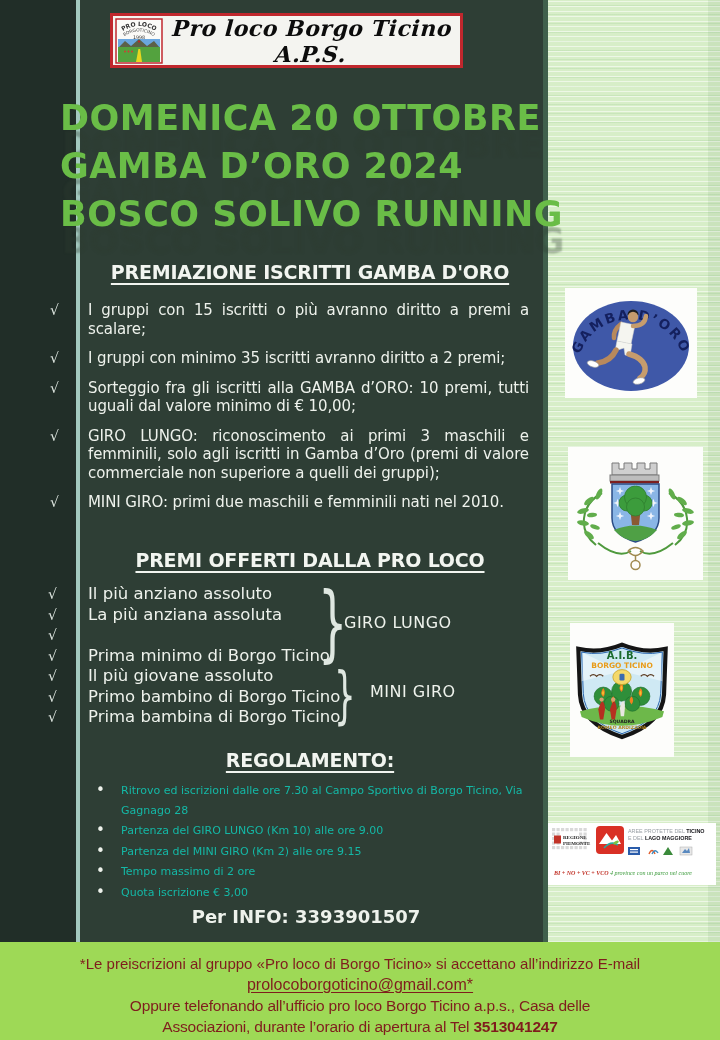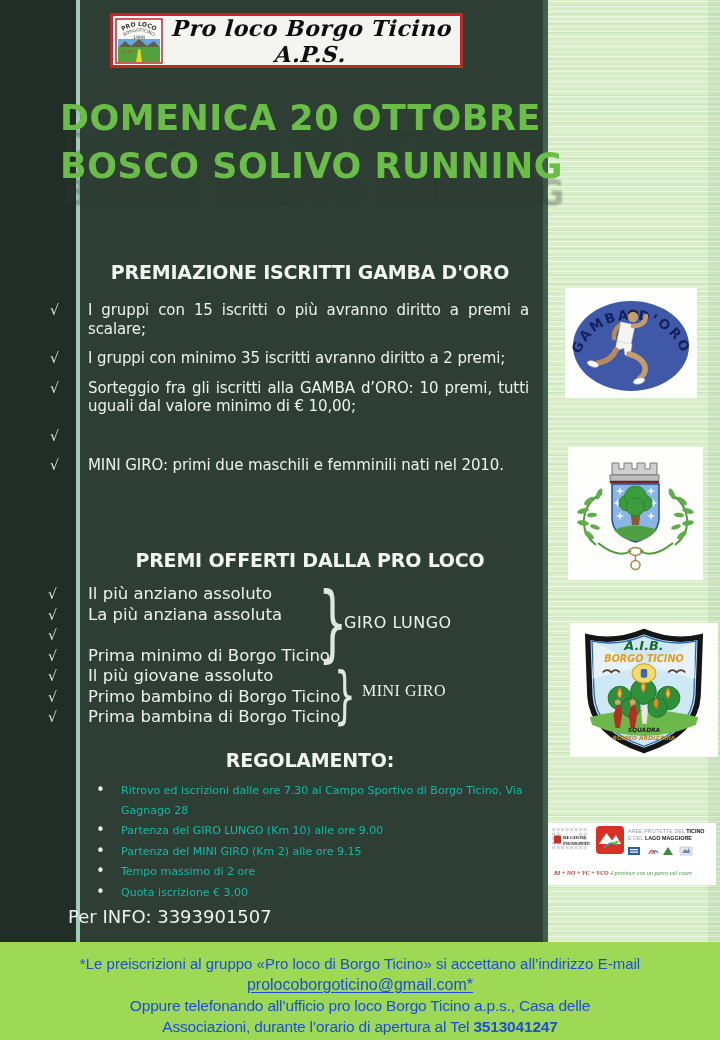--- a/index.html
+++ b/index.html
@@ -14,77 +14,77 @@
   .side-stripe{
     position:absolute;left:543px;top:0;width:177px;height:942px;box-sizing:border-box;
     background-color:#d7eec8;border-left:5px solid #40604c;
     background-image:
       repeating-linear-gradient(0deg, rgba(255,255,255,0.55) 0 1px, rgba(255,255,255,0) 1px 5px),
       repeating-linear-gradient(0deg, rgba(150,200,140,0.22) 0 1px, rgba(255,255,255,0) 1px 9px);
   }
   .side-stripe-edge{position:absolute;left:708px;top:0;width:12px;height:942px;background:rgba(90,140,90,0.10);}
   .footer{
     position:absolute;left:0;top:942px;width:720px;height:98px;background:#9ed956;
-    color:#1d4ed8;text-align:center;font-family:"Liberation Sans",sans-serif;
+    color:#7f1d1d;text-align:center;font-family:"Liberation Sans",sans-serif;
     padding-top:11px;box-sizing:border-box;line-height:21px;font-size:15px;
   }
   
   .banner{
     position:absolute;left:110px;top:13px;width:353px;height:55px;box-sizing:border-box;
     background:#f4f4f0;border:3px solid #c0272d;display:flex;align-items:center;
   }
   .banner .mini-logo{flex:0 0 48px;height:46px;margin-left:2px;}
   .banner .org{
     flex:1;text-align:center;font-family:"DejaVu Serif",serif;font-style:italic;font-weight:700;
     font-size:22px;color:#0c0c0c;transform:skewX(-4deg);letter-spacing:0.5px;
   }
   
   .title{
     position:absolute;left:60px;top:94px;width:620px;text-align:left;white-space:nowrap;
     font-weight:bold;font-size:35px;line-height:48px;letter-spacing:0.5px;color:#6abd47;
     text-shadow:2px 27px 2px rgba(45,62,50,0.33);
   }
   
   .shead{position:absolute;left:80px;width:460px;text-align:center;color:#f2f5f0;font-weight:bold;}
-  .shead span{text-underline-offset:4px;text-decoration-thickness:2px;letter-spacing:-0.2px;}
+  .shead span{text-decoration:underline;text-underline-offset:4px;text-decoration-thickness:2px;letter-spacing:-0.2px;}
   .shead.h1{top:261px;font-size:19px;}
   .shead.h2{top:549px;font-size:19px;}
   .shead.h3{top:749px;font-size:19px;}
   
   .list1{position:absolute;left:0;top:301px;width:543px;}
   .list1 .crow{display:flex;margin-bottom:11px;}
   .list1 .check{flex:0 0 88px;box-sizing:border-box;padding-left:50px;font-size:14px;color:#dfe7e1;line-height:18px;}
   .list1 .ctext{flex:1;padding-right:14px;font-size:15px;line-height:18.5px;color:#eef2ec;text-align:justify;letter-spacing:-0.1px;}
   .list2{position:absolute;left:0;top:584px;width:400px;}
   .list2 .crow{display:flex;line-height:20.5px;}
   .list2 .check{flex:0 0 88px;box-sizing:border-box;padding-left:48px;font-size:14px;color:#dfe7e1;}
   .list2 .ctext{flex:1;font-size:16.5px;color:#eef2ec;white-space:nowrap;}
   
   .brace{position:absolute;color:#dfe7e1;font-weight:400;transform-origin:left top;}
   .brace.b1{left:318px;top:581px;font-size:84px;line-height:84px;transform:scaleX(0.55);}
   .brace.b2{left:334px;top:664px;font-size:62px;line-height:62px;transform:scaleX(0.55);}
   .group-label{position:absolute;color:#eef2ec;font-size:16px;letter-spacing:0.5px;}
   .group-label.g1{left:344px;top:613px;}
-  .group-label.g2{left:362px;top:682px;font-family:Liberation Serif, serif;}
+  .group-label.g2{left:370px;top:682px;}
   
   .bullets{position:absolute;left:96px;top:781px;width:444px;}
   .brow{display:flex;margin-bottom:1px;}
   .bdot{flex:0 0 25px;font-size:15px;color:#eef2ec;line-height:19.5px;}
   .btext{width:418px;font-size:11px;line-height:19.5px;color:#14b8a6;}
-  .perinfo{position:absolute;left:68px;top:906px;width:460px;text-align:left;font-size:18px;color:#eef2ec;}
+  .perinfo{position:absolute;left:76px;top:906px;width:460px;text-align:center;font-size:18px;color:#eef2ec;font-weight:bold;}
   
   .footer .l1{display:block;}
   .footer .email{display:inline-block;font-size:16px;font-weight:normal;text-decoration:underline;text-underline-offset:2px;}
   .footer .l3,.footer .l4{display:block;font-size:15.5px;letter-spacing:-0.2px;}
   .footer .tel{font-weight:bold;}
   
   .card{position:absolute;background:#fdfdfb;}
   .card.gamba{left:565px;top:288px;width:132px;height:110px;}
   .card.stemma{left:568px;top:447px;width:135px;height:133px;}
-  .card.aib{left:570px;top:623px;width:148px;height:134px;font-style:italic;}
+  .card.aib{left:570px;top:623px;width:104px;height:134px;}
   .card.partners{left:548px;top:823px;width:168px;height:62px;}
   .card svg{display:block;width:100%;height:100%;}
 </style>
 </head>
 <body>
 
 <div class="poster">
 
   <div class="left-col"></div>
   <div class="divider-line"></div>
@@ -111,39 +111,41 @@
           <circle cx="13.5" cy="33.5" r="0.9" fill="#d33"></circle>
           <circle cx="17" cy="33.5" r="0.9" fill="#d33"></circle>
         <rect x="1" y="1" width="46" height="44" fill="none" stroke="#c0272d" stroke-width="1.5"></rect>
       </svg>
     </div>
     <div class="org">Pro loco Borgo Ticino A.P.S.</div>
   </div>
 
   <div class="title">
     <div>DOMENICA 20 OTTOBRE</div>
+    <div>GAMBA D’ORO 2024</div>
     <div>BOSCO SOLIVO RUNNING</div>
   </div>
 
   <div class="shead h1"><span>PREMIAZIONE ISCRITTI GAMBA D'ORO</span></div>
   <div class="list1">
     <div class="crow">
       <span class="check">√</span>
       <div class="ctext">I gruppi con 15 iscritti o più avranno diritto a premi a scalare;</div>
     </div>
     <div class="crow">
       <span class="check">√</span>
       <div class="ctext">I gruppi con minimo 35 iscritti avranno diritto a 2 premi;</div>
     </div>
     <div class="crow">
       <span class="check">√</span>
       <div class="ctext">Sorteggio fra gli iscritti alla GAMBA d’ORO: 10 premi, tutti uguali dal valore minimo di € 10,00;</div>
     </div>
     <div class="crow">
       <span class="check">√</span>
+      <div class="ctext">GIRO LUNGO: riconoscimento ai primi 3 maschili e femminili, solo agli iscritti in Gamba d’Oro (premi di valore commerciale non superiore a quelli dei gruppi);</div>
     </div>
     <div class="crow">
       <span class="check">√</span>
       <div class="ctext">MINI GIRO: primi due maschili e femminili nati nel 2010.</div>
     </div>
   </div>
 
   <div class="shead h2"><span>PREMI OFFERTI DALLA PRO LOCO</span></div>
   <div class="list2">
     <div class="crow">

